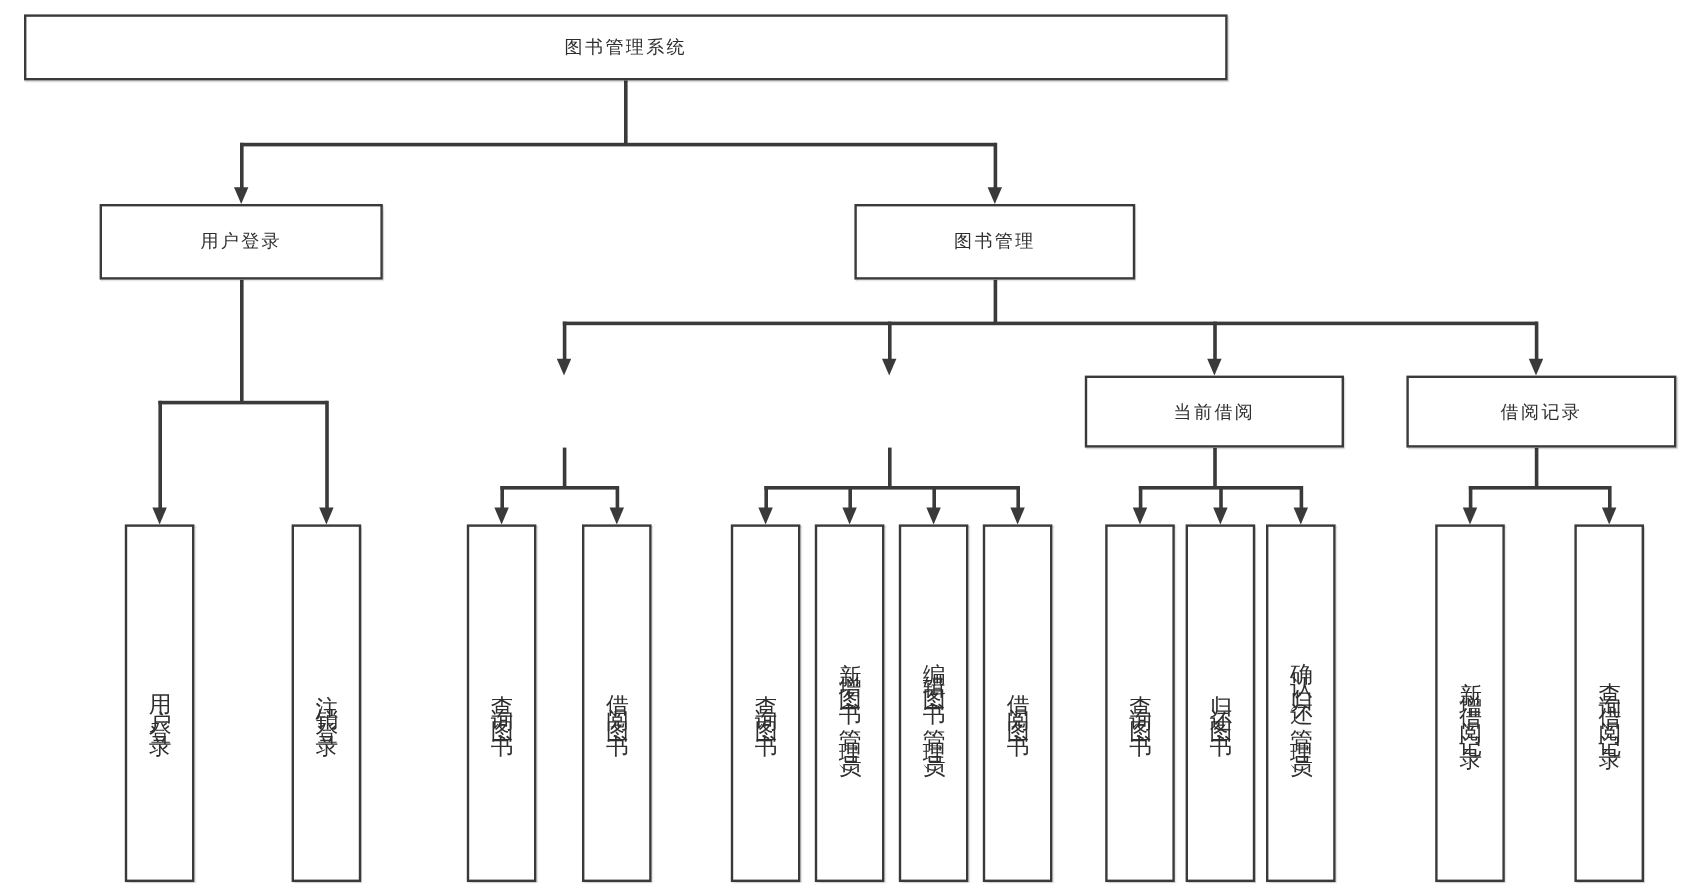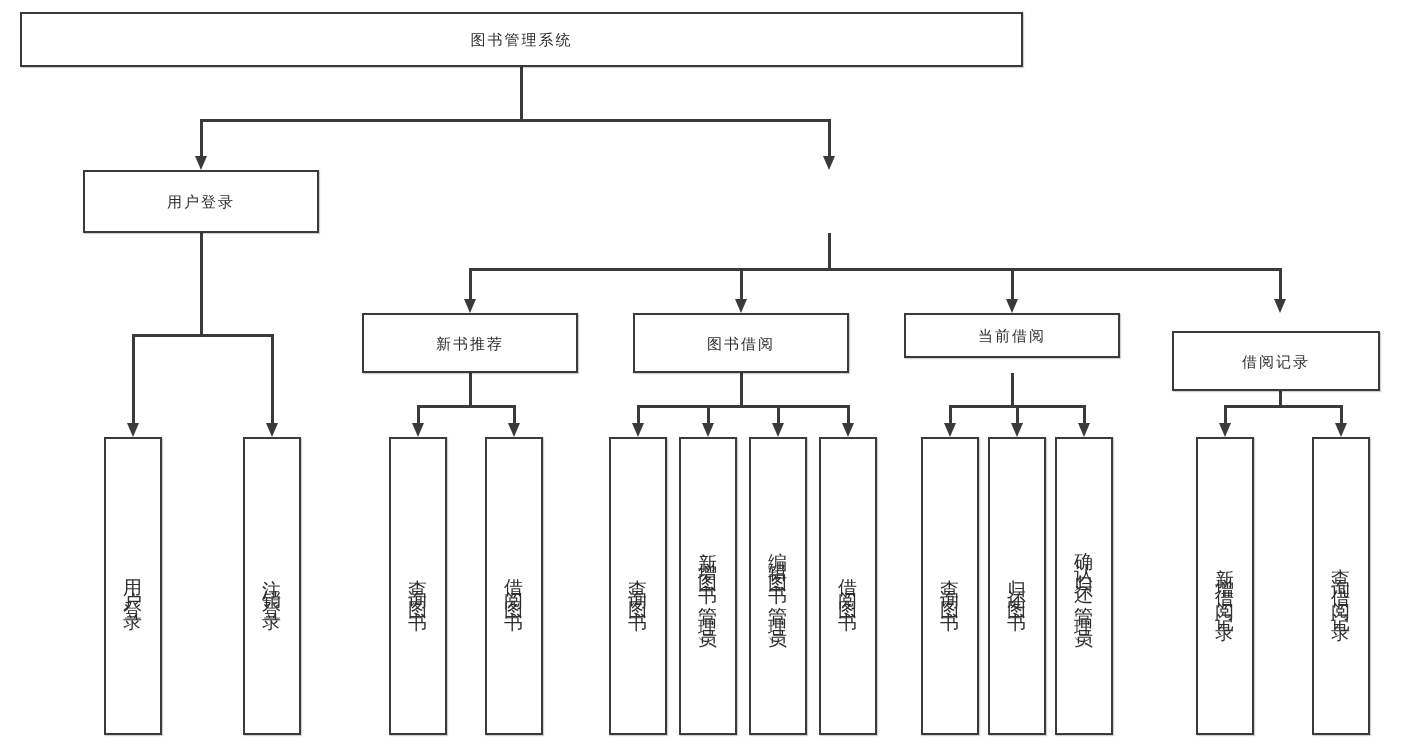--- a/index.html
+++ b/index.html
@@ -37,31 +37,28 @@
 
 <div id="canvas">
 
   <div class="box" style="left:20px;top:12px;width:1003px;height:55px">
     <span class="lbl">图书管理系统</span>
   </div>
 
   <div class="box" style="left:83px;top:170px;width:236px;height:63px">
     <span class="lbl">用户登录</span>
   </div>
+  <div class="box" style="left:712px;top:170px;width:234px;height:63px">
+    <span class="lbl">图书管理</span>
+  </div>
 
-  <div class="box" style="left:362px;top:313px;width:216px;height:60px">
-    <span class="lbl">新书推荐</span>
-  </div>
-  <div class="box" style="left:633px;top:313px;width:216px;height:60px">
-    <span class="lbl">图书借阅</span>
-  </div>
-  <div class="box" style="left:904px;top:313px;width:216px;height:45px">
+  <div class="box" style="left:904px;top:313px;width:216px;height:60px">
     <span class="lbl">当前借阅</span>
   </div>
-  <div class="box" style="left:1172px;top:331px;width:208px;height:60px">
+  <div class="box" style="left:1172px;top:313px;width:225px;height:60px">
     <span class="lbl">借阅记录</span>
   </div>
 
   <div class="box leaf" style="left:104px;top:437px;width:58px;height:298px">
     <span class="lbl">用户登录</span>
   </div>
   <div class="box leaf" style="left:243px;top:437px;width:58px;height:298px">
     <span class="lbl">注销登录</span>
   </div>
 

